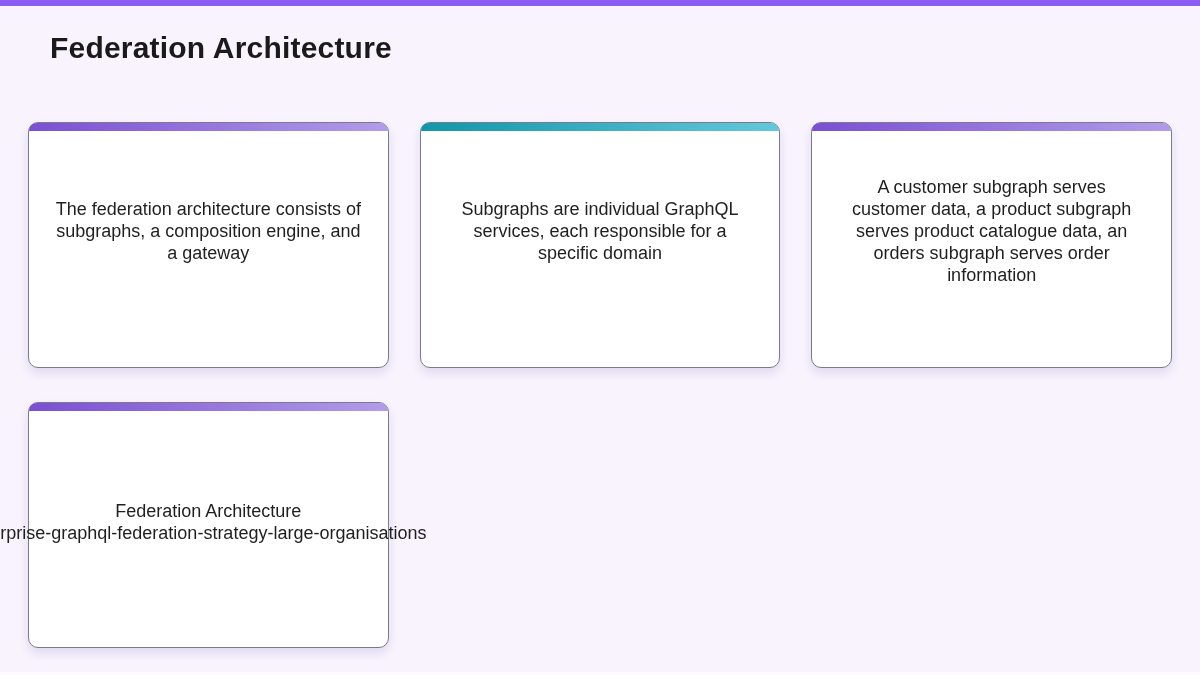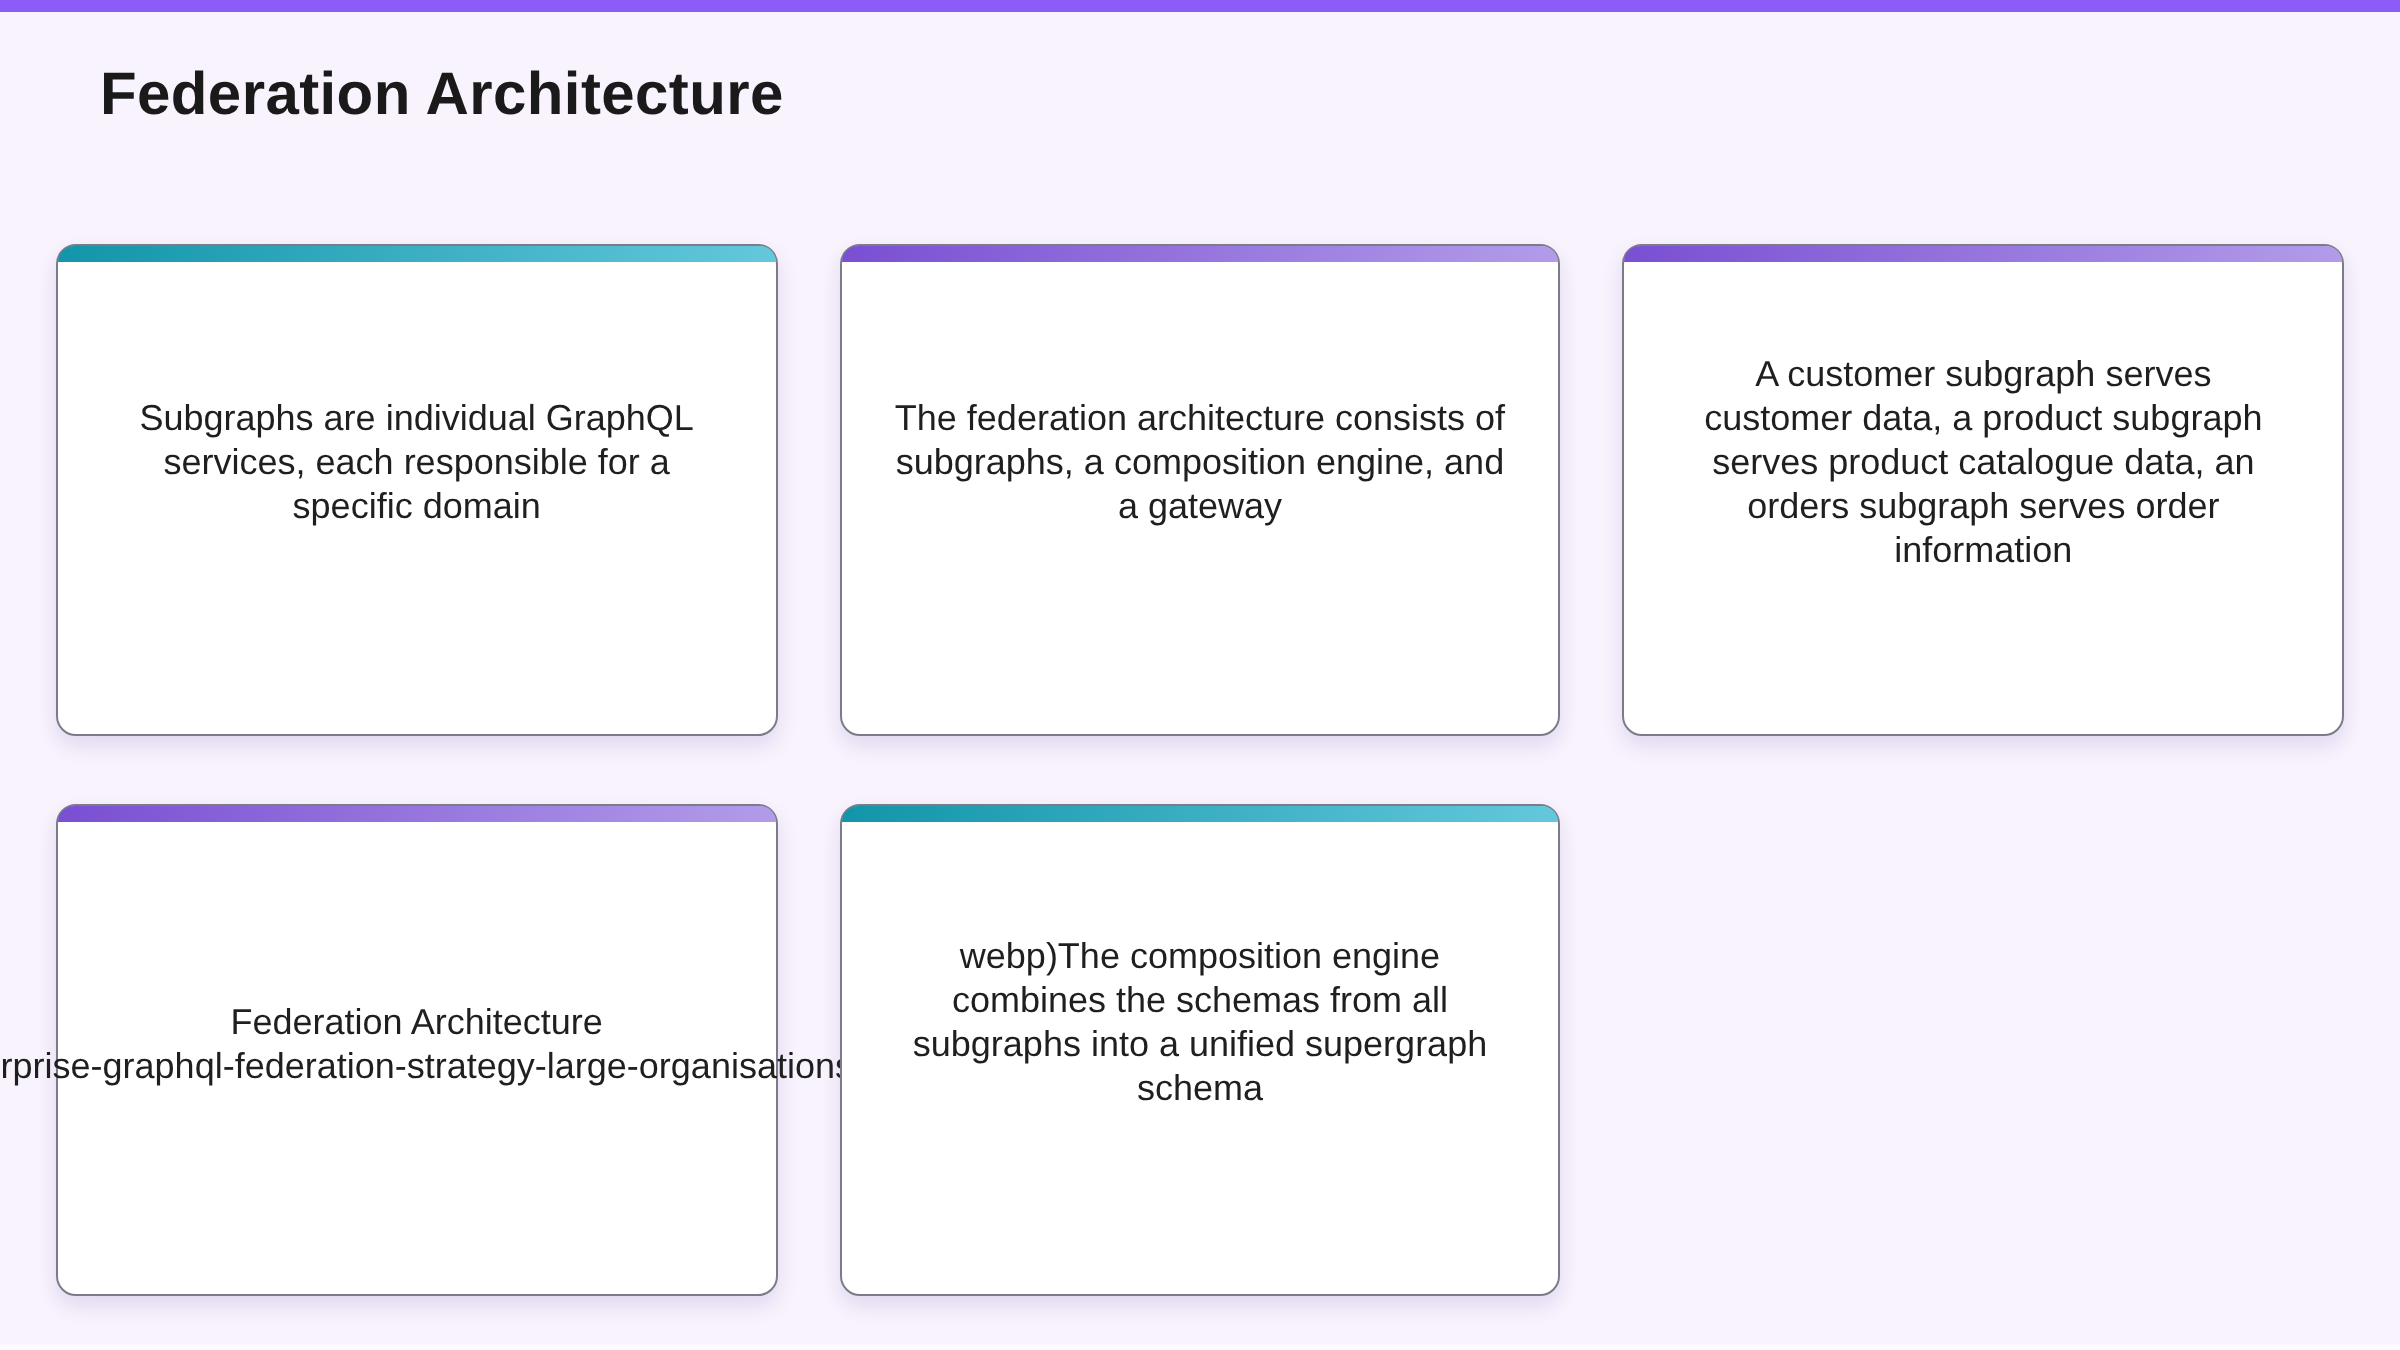--- a/index.html
+++ b/index.html
@@ -95,30 +95,30 @@
 </head>
 <body>
 
 <div class="topbar"></div>
 
 <h1 class="title">Federation Architecture</h1>
 
 <main class="grid">
 
   <section class="card">
-    <div class="strip teal"></div>
+    <div class="strip purple"></div>
     <div class="card-body">
-      <p class="card-text">Subgraphs are individual GraphQL services, each responsible for a specific domain</p>
+      <p class="card-text">The federation architecture consists of subgraphs, a composition engine, and a gateway</p>
     </div>
   </section>
 
   <section class="card">
-    <div class="strip purple"></div>
+    <div class="strip teal"></div>
     <div class="card-body">
-      <p class="card-text">The federation architecture consists of subgraphs, a composition engine, and a gateway</p>
+      <p class="card-text">Subgraphs are individual GraphQL services, each responsible for a specific domain</p>
     </div>
   </section>
 
   <section class="card">
     <div class="strip purple"></div>
     <div class="card-body">
       <p class="card-text">A customer subgraph serves customer data, a product subgraph serves product catalogue data, an orders subgraph serves order information</p>
     </div>
   </section>
 
@@ -126,22 +126,16 @@
   <section class="card">
     <div class="strip purple"></div>
     <div class="card-body">
       <div class="card-text">
         <span>Federation Architecture</span>
         <span class="overflow-token">Infographic (images/enterprise-graphql-federation-strategy-large-organisations</span>
       </div>
     </div>
   </section>
 
-  <section class="card">
-    <div class="strip teal"></div>
-    <div class="card-body">
-      <p class="card-text">webp)The composition engine combines the schemas from all subgraphs into a unified supergraph schema</p>
-    </div>
-  </section>
 
 </main>
 
 <div class="bottom-strip"></div>
 
 </body></html>

